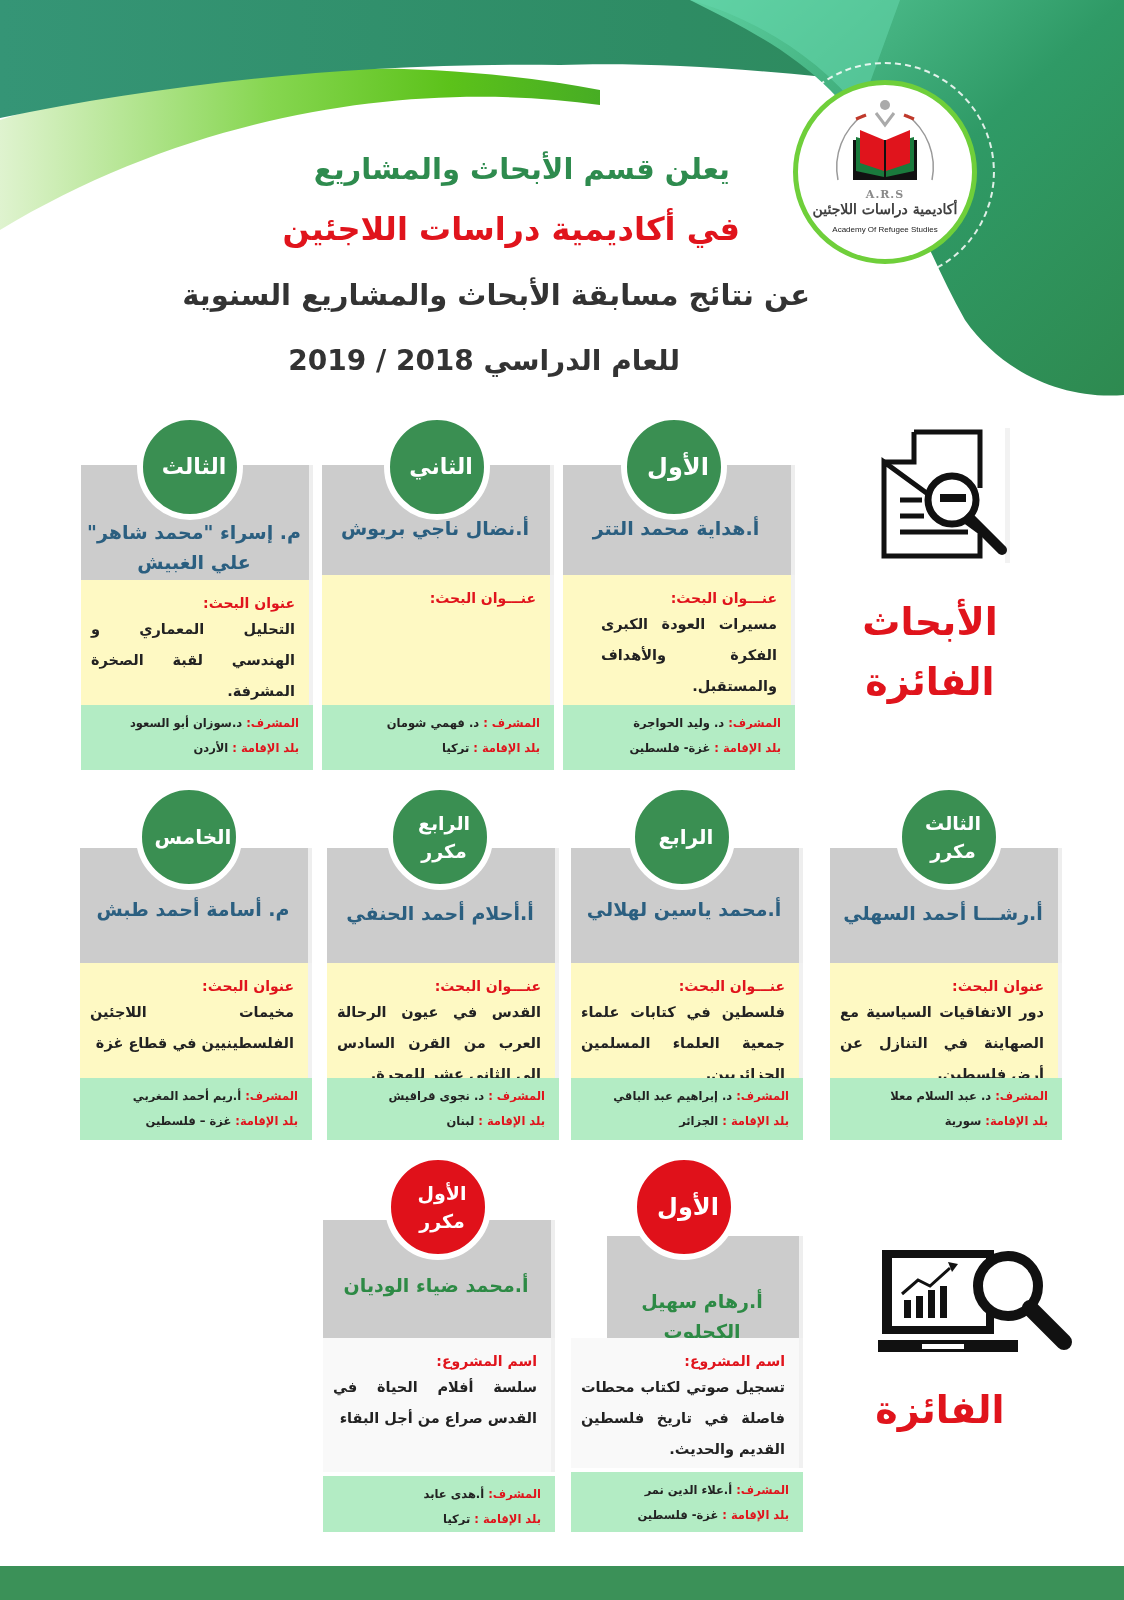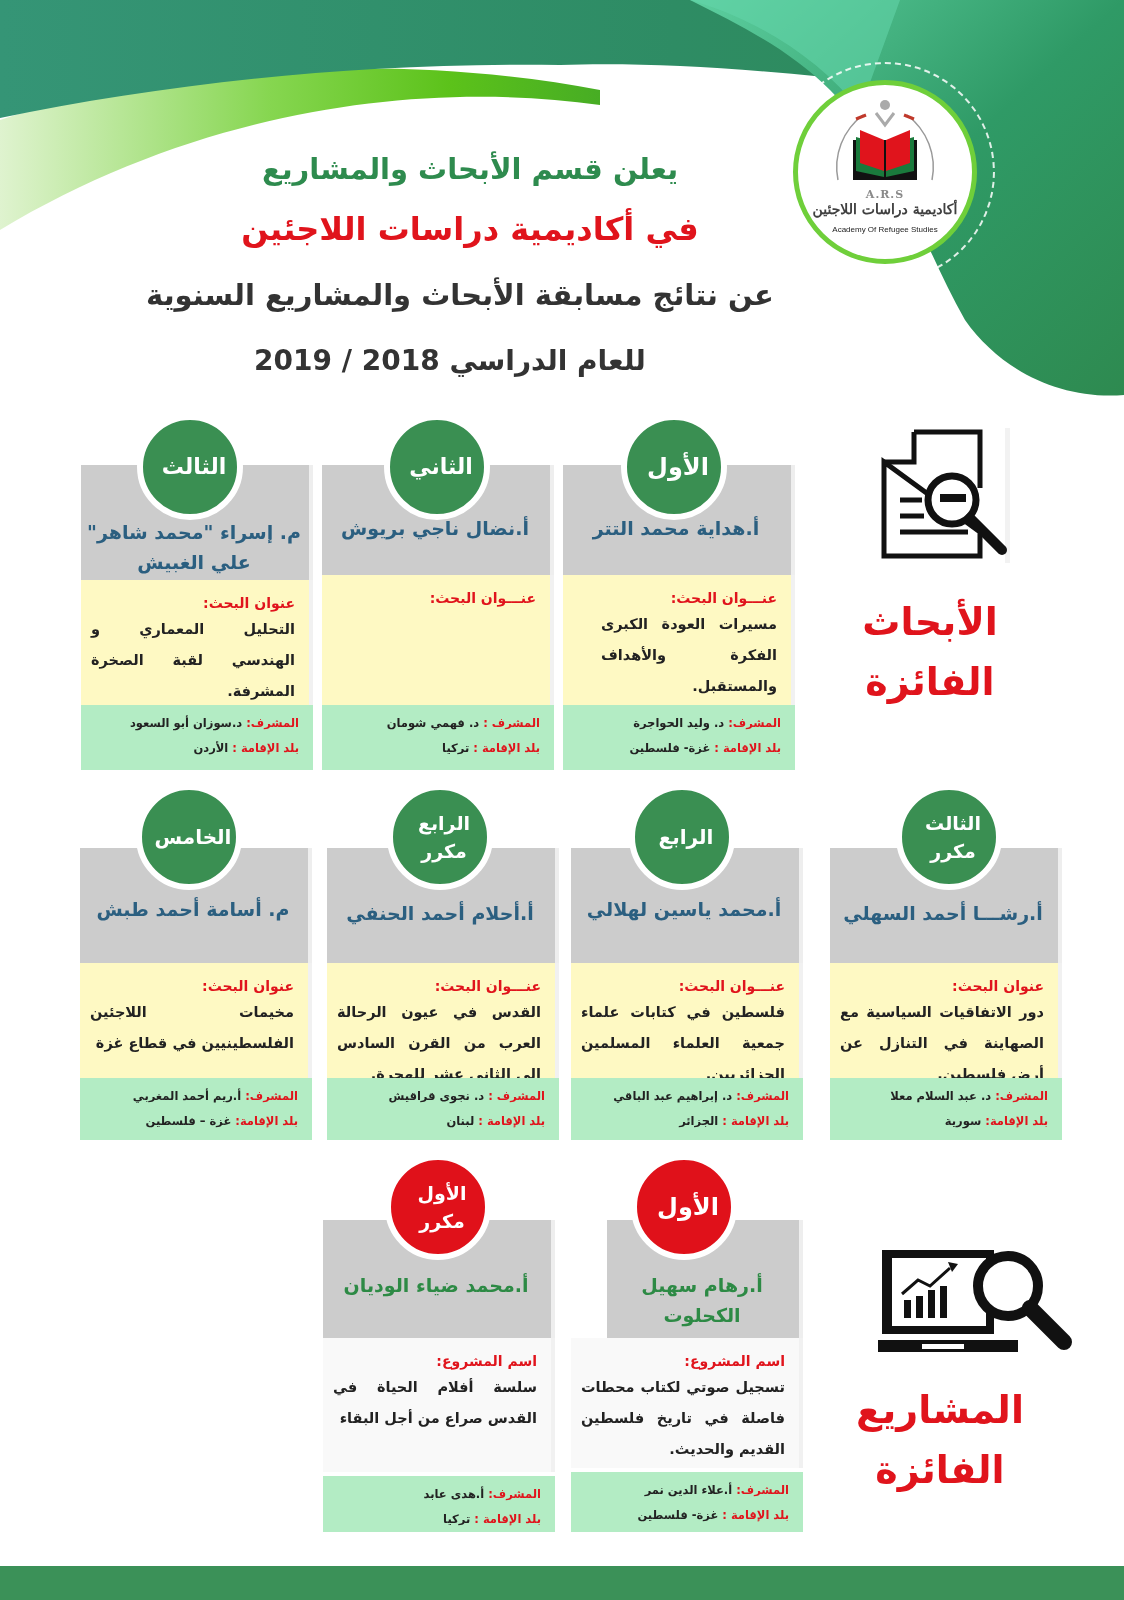--- a/index.html
+++ b/index.html
@@ -16,21 +16,21 @@
     background: #fff; border: 5px solid #6fcf3a; z-index: 3; overflow: hidden; }
   .logo svg { position: absolute; left: 0; top: 0; }
   .logo-ars { position: absolute; top: 103px; width: 100%; text-align: center; direction: ltr;
     font-family: "DejaVu Serif", serif; font-size: 11px; color: #8a8a8a; letter-spacing: 1px; font-weight: bold; }
   .logo-ar { position: absolute; top: 116px; width: 100%; text-align: center; font-size: 14px;
     font-family: "DejaVu Serif", serif; color: #404040; font-weight: bold; }
   .logo-en { position: absolute; top: 140px; width: 100%; text-align: center; direction: ltr;
     font-family: "Liberation Sans", sans-serif; font-size: 8px; color: #222; }
 
   
-  .title { position: absolute; z-index: 2; text-align: center; font-family: "DejaVu Sans", sans-serif; font-weight: bold; white-space: nowrap; }
+  .title { position: absolute; z-index: 2; font-family: "DejaVu Sans", sans-serif; font-weight: bold; white-space: nowrap; }
   .t1 { left: 210px; top: 152px; width: 520px; font-size: 29px; color: #2e8b4e; }
   .t2 { left: 200px; top: 210px; width: 540px; font-size: 32px; color: #e0141c; }
   .t3 { left: 110px; top: 278px; width: 700px; font-size: 29px; color: #333; }
   .t4 { left: 220px; top: 344px; width: 460px; font-size: 28px; color: #333; }
 
   
   .section-icon { position: absolute; z-index: 2; }
   .section-label { position: absolute; z-index: 2; text-align: center; color: #e0141c; font-weight: bold;
     font-family: "DejaVu Sans", sans-serif; font-size: 38px; line-height: 60px; }
 
@@ -134,21 +134,20 @@
   <rect x="50" y="44" width="7" height="28" fill="#111"></rect>
   <rect x="62" y="40" width="7" height="32" fill="#111"></rect>
   <polyline points="24,48 40,34 52,40 72,22" fill="none" stroke="#111" stroke-width="3"></polyline>
   <polygon points="70,16 80,18 74,26" fill="#111"></polygon>
   <path d="M0,94 L140,94 L140,106 L0,106 Z" fill="#111" rx="3"></path>
   <rect x="44" y="98" width="42" height="5" fill="#fff"></rect>
   <circle cx="130" cy="40" r="30" fill="#fff" stroke="#111" stroke-width="10"></circle>
   <line x1="152" y1="62" x2="186" y2="96" stroke="#111" stroke-width="16" stroke-linecap="round"></line>
 </svg>
 <div class="section-label" style="left:840px; top:1380px; width:200px;">
-  <div>المشاريع</div>
   <div>الفائزة</div>
 </div>
 
 <div class="card" style="left:563px; top:410px; height:360px;">
   <div class="head" style="top:55px; height:110px;">
     <div class="name" style="top:48px;">أ.هداية محمد التتر</div>
   </div>
   <div class="badge" style="left:58px; top:4px; font-size:24px;">
     <span>الأول</span>
   </div>
@@ -259,21 +258,21 @@
     <div class="body-label">عنوان البحث:</div>
     <div class="body-text">مخيمات اللاجئين الفلسطينيين في قطاع غزة</div>
   </div>
   <div class="foot" style="top:298px; height:62px;">
     <div class="foot-row"><span class="k">المشرف:</span> <span>أ.ريم أحمد المغربي</span></div>
     <div class="foot-row"><span class="k">بلد الإقامة:</span> <span>غزة – فلسطين</span></div>
   </div>
 </div>
 
 <div class="card project" style="left:571px; top:1150px; height:382px;">
-  <div class="head" style="top:70px; height:118px;margin-left:36px;">
+  <div class="head" style="top:86px; height:118px;margin-left:36px;">
     <div class="name" style="top:50px;">أ.رهام سهيل الكحلوت</div>
   </div>
   <div class="badge red" style="left:60px; top:4px; font-size:24px;">
     <span>الأول</span>
   </div>
   <div class="body" style="top:188px; height:130px; background:#f9f9f9;">
     <div class="body-label">اسم المشروع:</div>
     <div class="body-text">تسجيل صوتي لكتاب محطات فاصلة في تاريخ فلسطين القديم والحديث.</div>
   </div>
   <div class="foot" style="top:322px; height:60px;">

